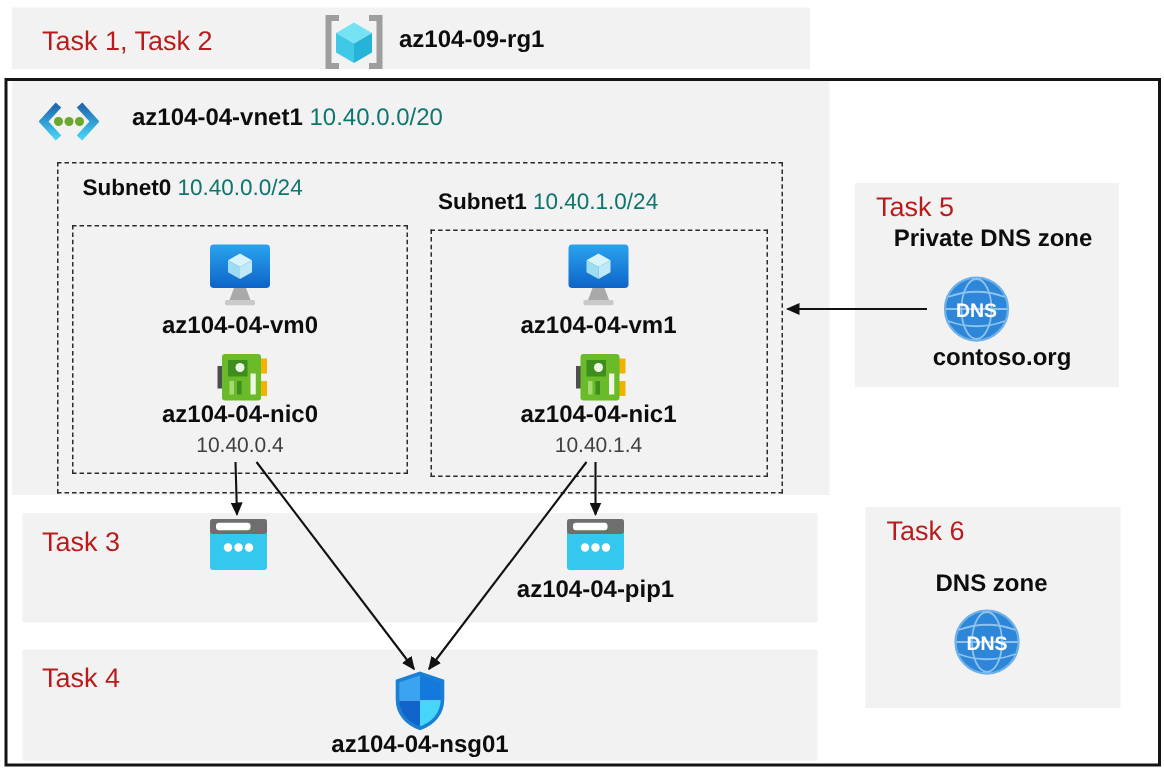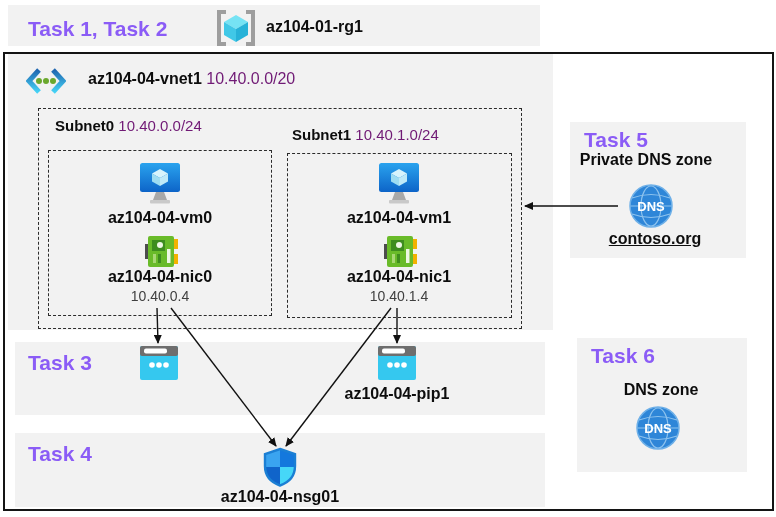--- a/index.html
+++ b/index.html
@@ -4,24 +4,24 @@
 <style>
   html,body{margin:0;padding:0;background:#ffffff;}
   .wrap{
     position:relative;width:776px;height:517px;background:#fff;
     font-family:"Liberation Sans",sans-serif;color:#111;overflow:hidden;
   }
   .abs{position:absolute;}
   .band{background:#f2f2f2;}
   .frame{border:2px solid #141414;background:transparent;}
   .dashed{border:1.5px dashed #2b2b2b;background:transparent;}
-  .task-lbl{color:#8b5cf6;font-weight:bold;font-size:21px;}
+  .task-lbl{color:#b91c1c;font-weight:normal;font-size:18px;}
   .name-lbl{font-weight:bold;font-size:15px;color:#0d0d0d;white-space:nowrap;}
   .name-lbl-lg{font-weight:bold;font-size:16px;color:#0d0d0d;white-space:nowrap;}
-  .cidr{font-weight:normal;font-size:15px;color:#701a75;}
+  .cidr{font-weight:normal;font-size:15px;color:#0f766e;}
   .ip{font-size:14px;color:#3f3f3f;white-space:nowrap;}
   .cx{transform:translateX(-50%);}
   svg text{font-family:"Liberation Sans",sans-serif;}
   .overlay{pointer-events:none;}
 </style>
 </head>
 <body>
 
 <div class="wrap">
 
@@ -31,21 +31,21 @@
     <div class="abs task-lbl" style="left:20px;top:12px;">Task 1, Task 2</div>
     <span class="abs" style="left:205px;top:4px;">
       <svg width="46" height="38" viewBox="0 0 46 38">
         <path d="M13 3 H6 V35 H13" fill="none" stroke="#9e9e9e" stroke-width="4"></path>
         <path d="M33 3 H40 V35 H33" fill="none" stroke="#9e9e9e" stroke-width="4"></path>
         <polygon points="23,6 35,13 23,20 11,13" fill="#76e3f4"></polygon>
         <polygon points="11,13 23,20 23,33 11,26" fill="#40c8e7"></polygon>
         <polygon points="35,13 23,20 23,33 35,26" fill="#27b2d8"></polygon>
       </svg>
     </span>
-    <div class="abs name-lbl-lg" style="left:258px;top:13px;">az104-01-rg1</div>
+    <div class="abs name-lbl-lg" style="left:258px;top:13px;">az104-09-rg1</div>
   </div>
 
   <div class="abs band" style="left:8px;top:54px;width:545px;height:276px;"></div>
 
   <span class="abs" style="left:26px;top:66px;">
     <svg width="40" height="30" viewBox="0 0 40 30">
       <defs>
         <linearGradient id="vg" x1="0" y1="0" x2="0" y2="1">
           <stop offset="0" stop-color="#1f66b0"></stop>
             <stop offset="1" stop-color="#45d2f5"></stop>
@@ -178,30 +178,30 @@
         <rect x="0" y="20" width="18" height="20" fill="#1064ca"></rect>
         <rect x="18" y="20" width="18" height="20" fill="#46d7f8"></rect>
       </g>
       <path d="M18 2 L33 7 V19 C33 29 26.5 35.5 18 38.5 C9.5 35.5 3 29 3 19 V7 Z" fill="none" stroke="#1b7fd4" stroke-width="2.4"></path>
     </svg>
   </span>
   <div class="abs name-lbl-lg cx" style="left:280px;top:488px;">az104-04-nsg01</div>
 
   <div class="abs band" style="left:570px;top:122px;width:176px;height:136px;">
     <div class="abs task-lbl" style="left:14px;top:6px;">Task 5</div>
-    <div class="abs name-lbl-lg cx" style="left:76px;top:29px;">Private DNS zone</div>
+    <div class="abs name-lbl-lg cx" style="left:92px;top:29px;">Private DNS zone</div>
     <span class="abs" style="left:58px;top:61px;">
       <svg width="46" height="46" viewBox="0 0 46 46">
         <circle cx="23" cy="23" r="21" fill="#2e86d8" stroke="#6eb0e8" stroke-width="1.5"></circle>
         <ellipse cx="23" cy="23" rx="10" ry="20" fill="none" stroke="#8ec3ee" stroke-width="1.2"></ellipse>
         <path d="M4 15 Q23 8 42 15 M2.5 23 H43.5 M4 31 Q23 38 42 31" fill="none" stroke="#8ec3ee" stroke-width="1.2"></path>
         <text x="23" y="28" text-anchor="middle" font-size="13" font-weight="bold" fill="#ffffff">DNS</text>
       </svg>
     </span>
-    <div class="abs name-lbl-lg cx" style="left:85px;top:108px;text-decoration:underline;">contoso.org</div>
+    <div class="abs name-lbl-lg cx" style="left:98px;top:108px;">contoso.org</div>
   </div>
 
   <div class="abs band" style="left:577px;top:338px;width:170px;height:134px;">
     <div class="abs task-lbl" style="left:14px;top:6px;">Task 6</div>
     <div class="abs name-lbl-lg cx" style="left:84px;top:43px;">DNS zone</div>
     <span class="abs" style="left:58px;top:67px;">
       <svg width="46" height="46" viewBox="0 0 46 46">
         <circle cx="23" cy="23" r="21" fill="#2e86d8" stroke="#6eb0e8" stroke-width="1.5"></circle>
         <ellipse cx="23" cy="23" rx="10" ry="20" fill="none" stroke="#8ec3ee" stroke-width="1.2"></ellipse>
         <path d="M4 15 Q23 8 42 15 M2.5 23 H43.5 M4 31 Q23 38 42 31" fill="none" stroke="#8ec3ee" stroke-width="1.2"></path>

